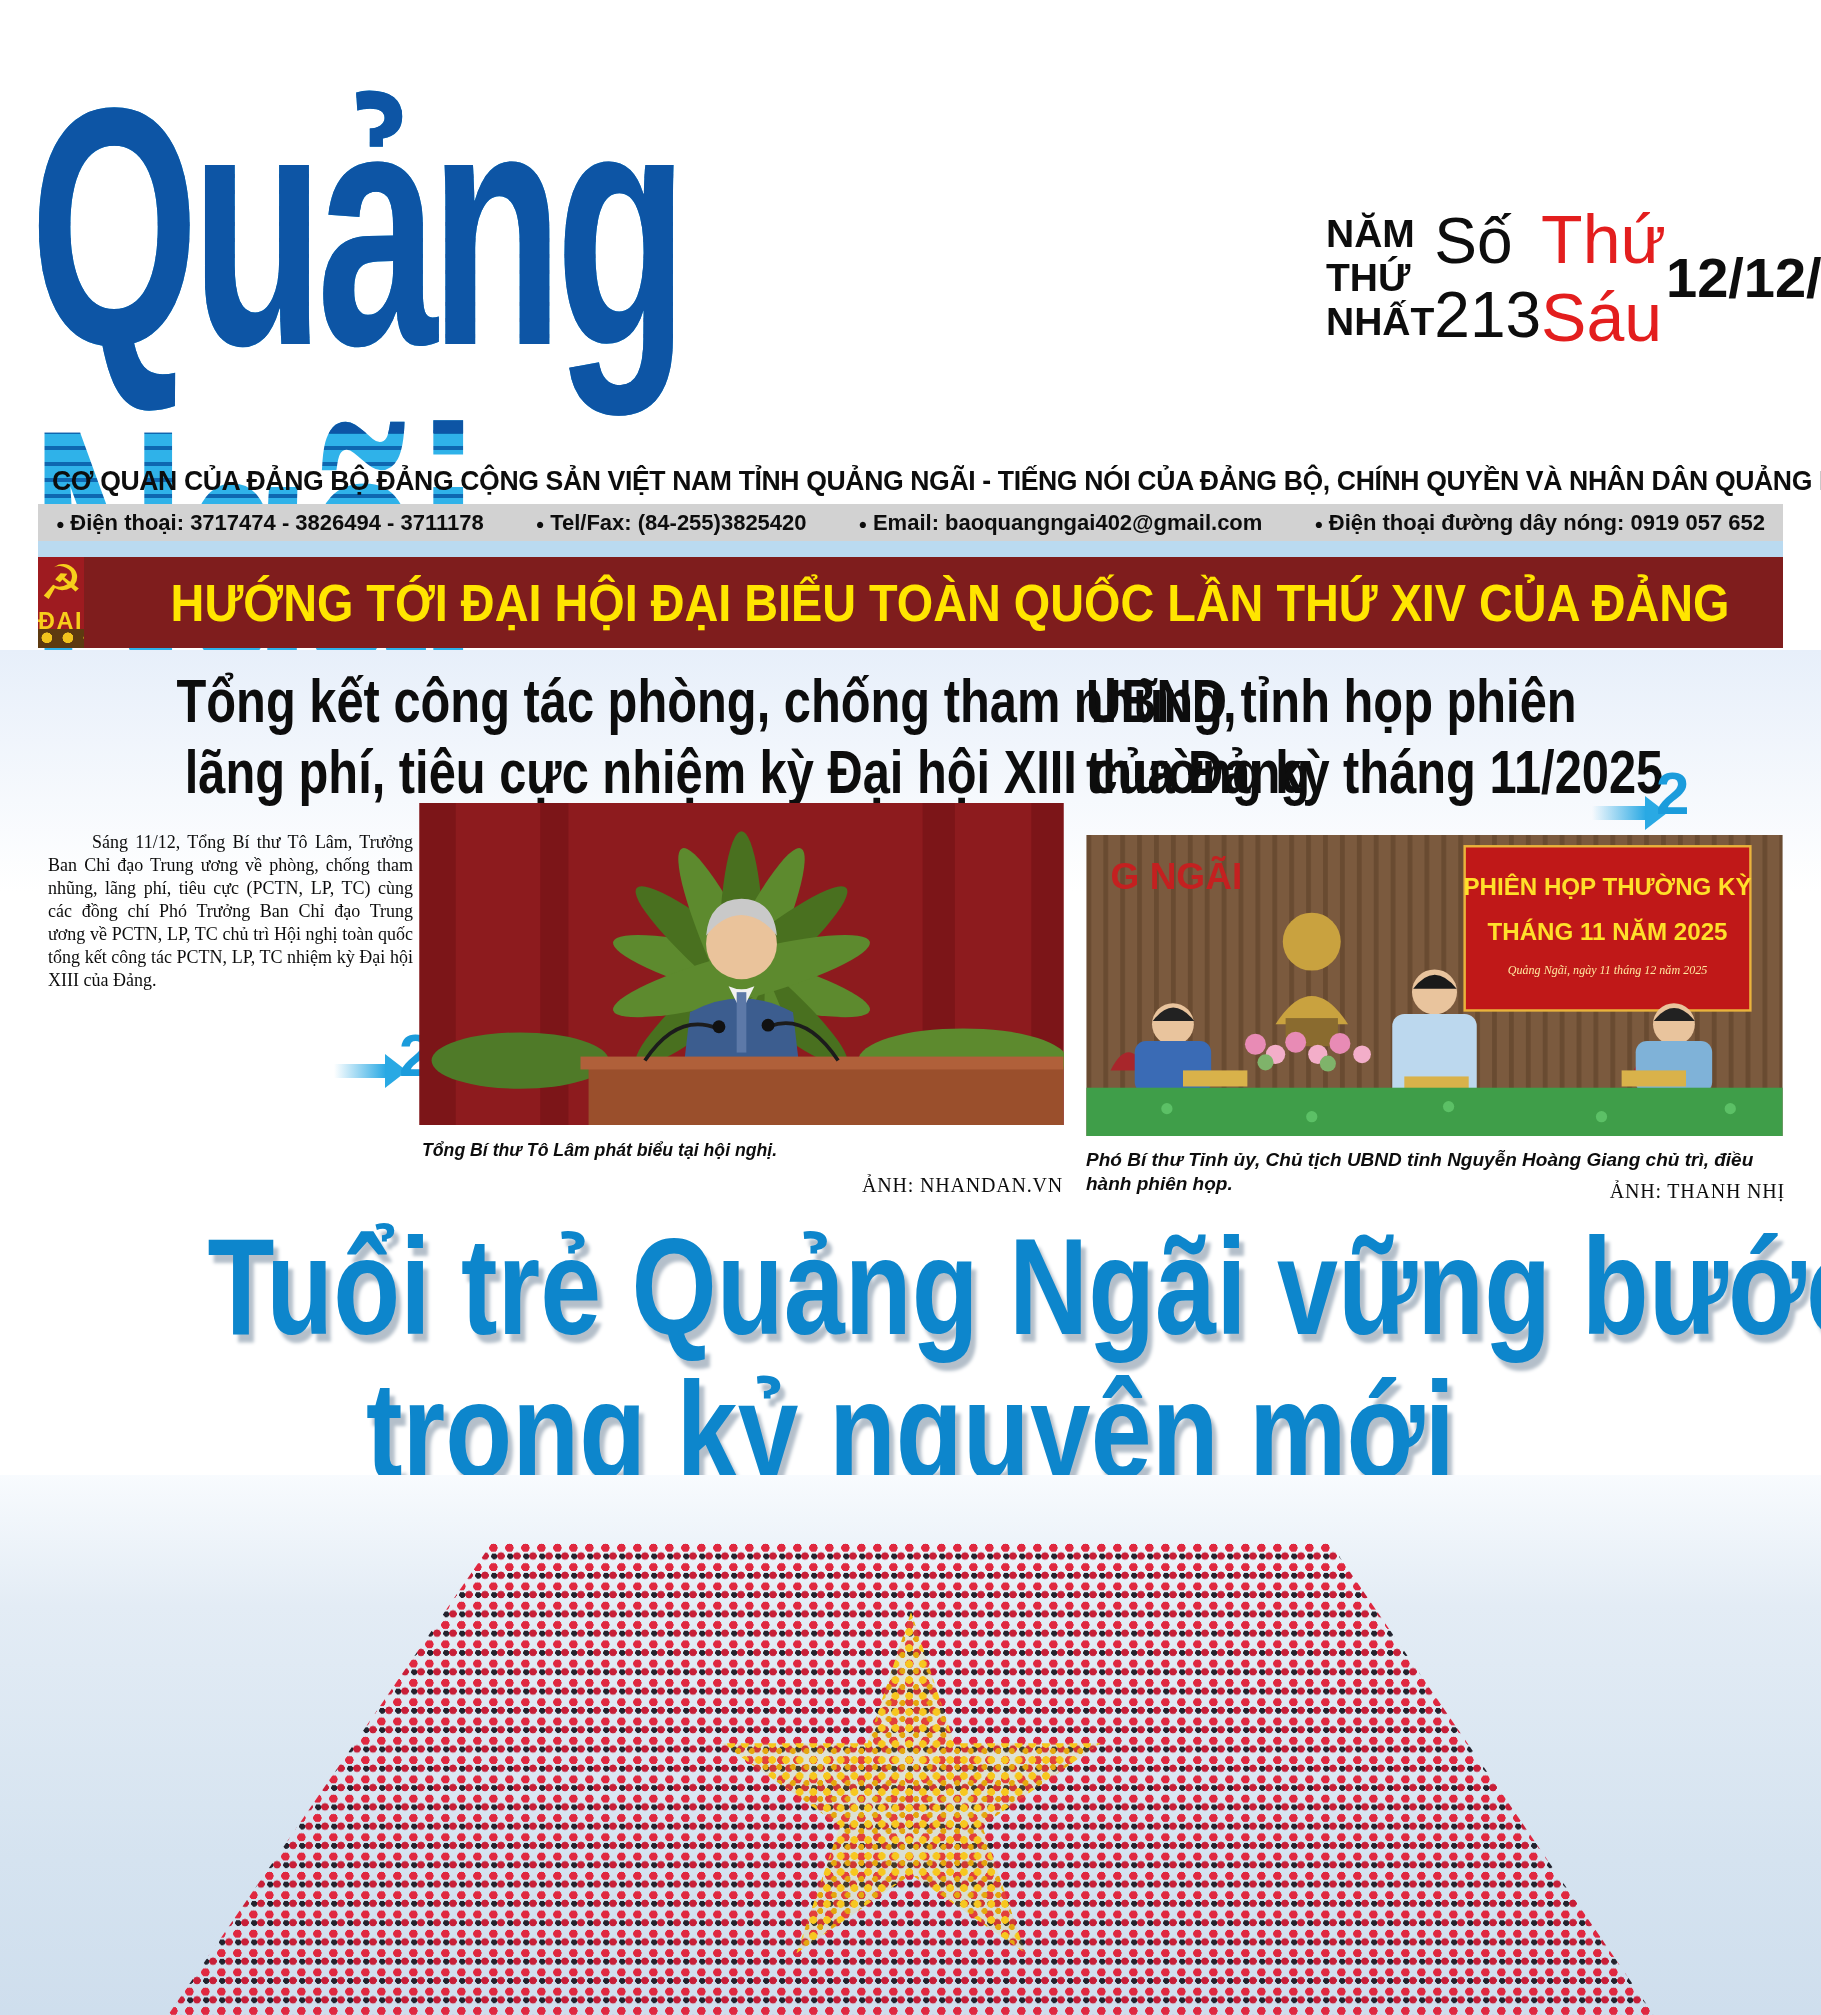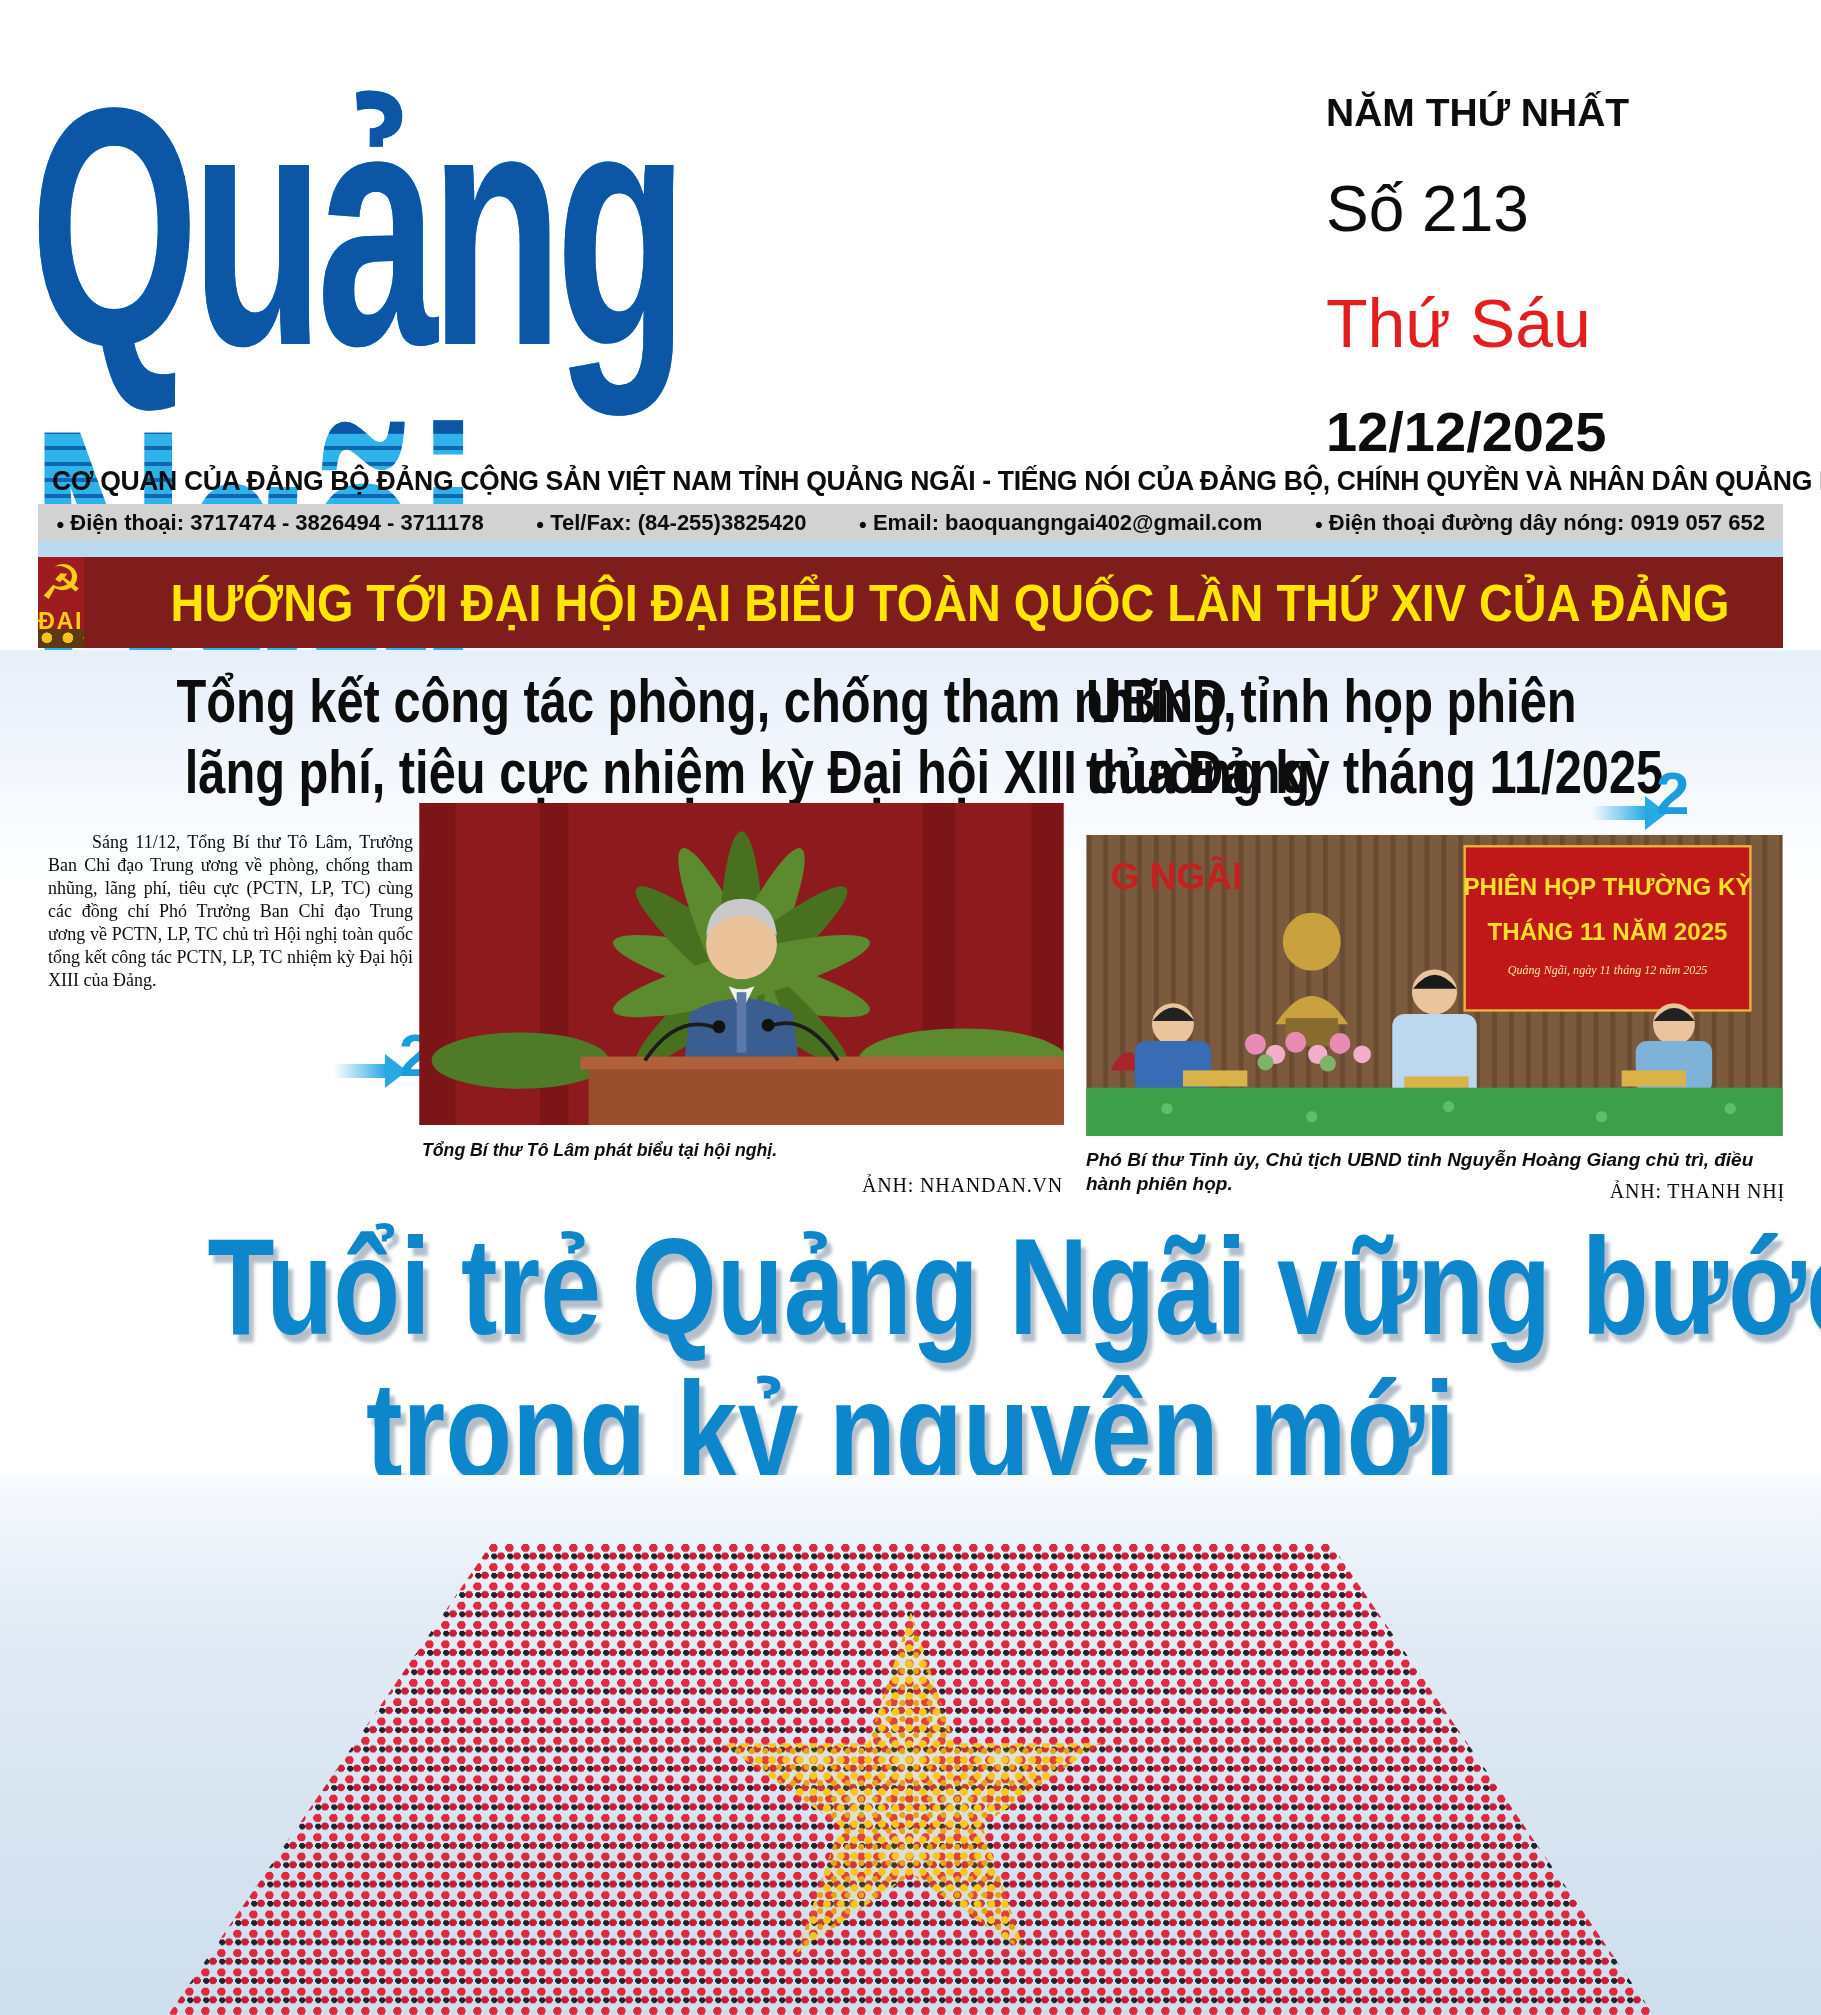--- a/index.html
+++ b/index.html
@@ -10,21 +10,21 @@
   .sqz.c{transform-origin:50% 50%;}
   
   .logo{font-size:339px;font-weight:700;line-height:.95;letter-spacing:-11.3px;
         display:inline-block;transform:scaleX(.64);transform-origin:0 0;color:#0d55a5;}
   @supports ((-webkit-background-clip:text) or (background-clip:text)){
     .logo{background:
         linear-gradient(to bottom,#0d55a5 0 57%,rgba(0,0,0,0) 57%),
         repeating-linear-gradient(to bottom,#2fb2e9 0 12px,#0e67b0 12px 16px);
         -webkit-background-clip:text;background-clip:text;color:transparent;}
   }
-  .meta{display:flex;flex-direction:column;align-items:flex-start;justify-content:space-between;}
+  .meta{display:flex;flex-direction:row;align-items:center;justify-content:space-between;}
   .meta-year{font-size:39px;font-weight:700;}
   .meta-issue{font-size:64px;font-weight:400;}
   .meta-weekday{font-size:68px;font-weight:400;color:#e31e1e;}
   .meta-date{font-size:56px;font-weight:700;}
   .tagline{font-weight:700;font-size:28px;letter-spacing:-0.4px;white-space:nowrap;}
   
   .contact{background:#d2d2d2;display:flex;align-items:center;justify-content:space-between;
            padding:0 18px;font-weight:700;font-size:22px;}
   .contact .it{white-space:nowrap;}
   .contact .bullet{font-size:14.5px;vertical-align:middle;margin-right:5.6px;}

